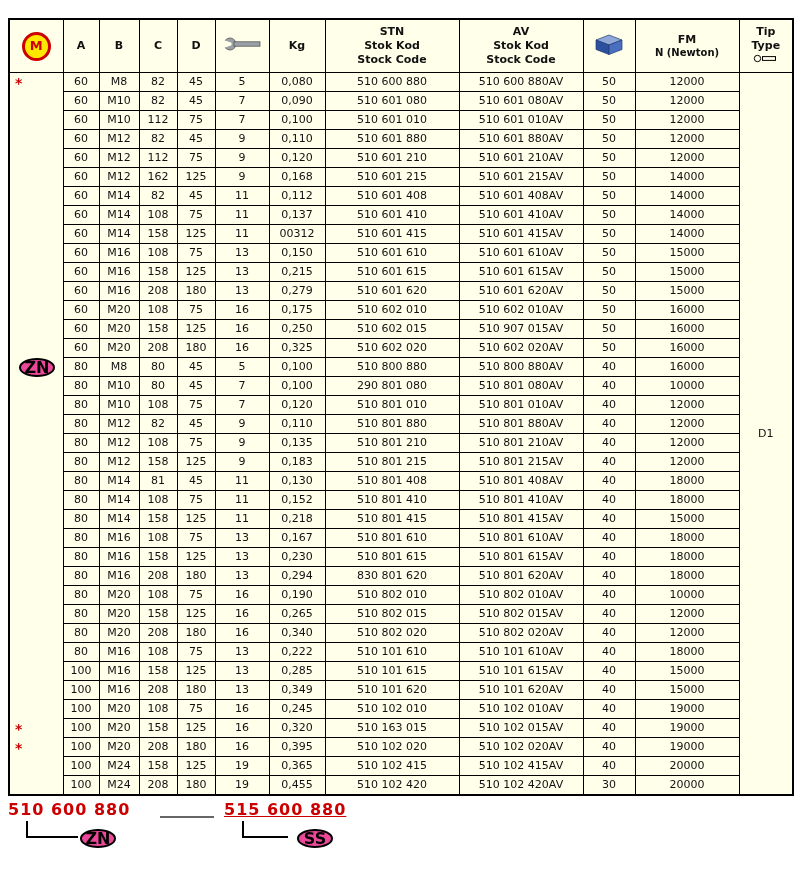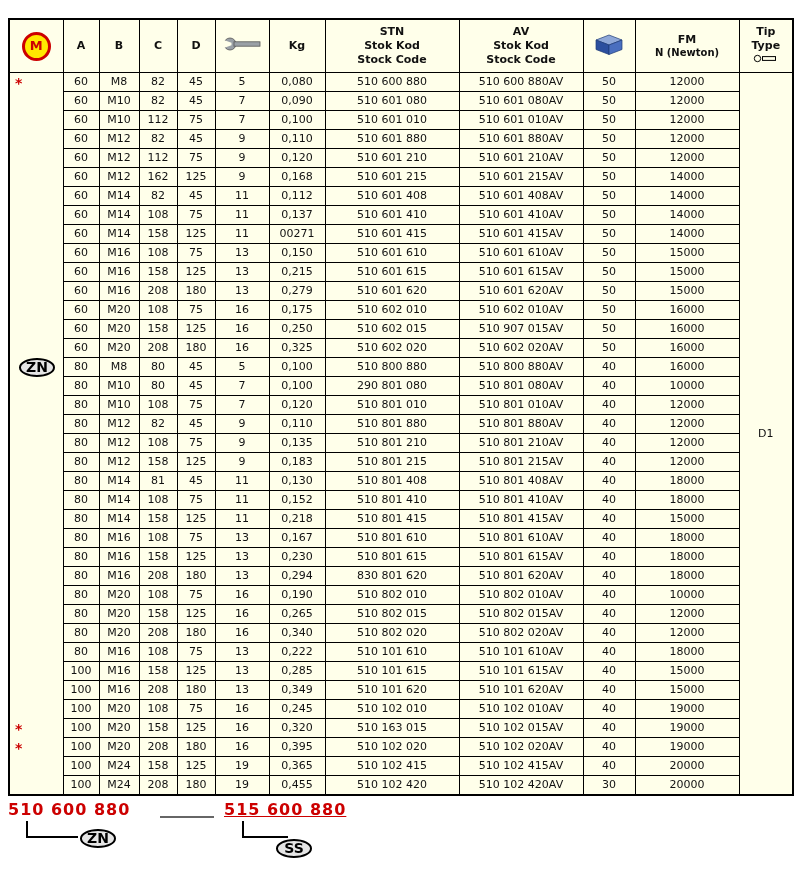--- a/index.html
+++ b/index.html
@@ -11,21 +11,21 @@
   table.spec thead th{height:50px;font-size:11px;font-weight:bold;color:#111;line-height:1.25;padding:1px 0;}
   table.spec tbody td{height:18px;font-size:11px;color:#111;padding:0 2px;line-height:18px;white-space:nowrap;}
   td.gutter{background:#ffffff;position:relative;padding:0;}
   td.tiptype{background:#FFFFEA;font-size:11px;margin-left:36px;}
   .hdr-small{font-size:10px;font-weight:bold;text-align:center;}
 
   .m-icon{display:inline-flex;align-items:center;justify-content:center;width:23px;height:23px;border-radius:50%;
           background:#FFE800;border:3px solid #CC0000;color:#CC0000;font-weight:bold;font-size:13px;}
 
   .badge{display:inline-block;width:32px;height:15px;line-height:15px;border-radius:50%;text-align:center;
-         font-weight:bold;font-size:14px;background:#e5e5e5;border:2px solid #000;color:#000;}
+         font-weight:bold;font-size:16px;background:#ec4899;border:2px solid #000;color:#000;}
   .ast{position:absolute;left:5px;color:#CC0000;font-weight:bold;font-size:14px;line-height:16px;}
   .zn-badge{position:absolute;left:9px;}
 
   .foot-code{position:absolute;font-size:16px;font-weight:bold;color:#CC0000;letter-spacing:1px;white-space:nowrap;}
   .foot-dash{position:absolute;width:54px;height:15px;border-bottom:2px solid #666;}
   .conn{position:absolute;border-left:2px solid #000;border-bottom:2px solid #000;}
   .foot-badge{position:absolute;}
 </style>
 </head>
 <body>
@@ -198,21 +198,21 @@
           <td>510 601 410AV</td>
           <td>50</td>
           <td>14000</td>
         </tr>
         <tr>
           <td>60</td>
           <td>M14</td>
           <td>158</td>
           <td>125</td>
           <td>11</td>
-          <td>00271</td>
+          <td>00312</td>
           <td>510 601 415</td>
           <td>510 601 415AV</td>
           <td>50</td>
           <td>14000</td>
         </tr>
         <tr>
           <td>60</td>
           <td>M16</td>
           <td>108</td>
           <td>75</td>
@@ -563,15 +563,15 @@
   </table>
 
   <span class="foot-code" style="left:8px;top:800px;">510 600 880</span>
   <span class="foot-dash" style="left:160px;top:801px;"></span>
   <span class="foot-code" style="left:224px;top:800px;text-decoration:underline;">515 600 880</span>
 
   <div class="conn" style="left:26px;top:821px;width:50px;height:15px;"></div>
   <span class="badge foot-badge" style="left:80px;top:829px;">ZN</span>
 
   <div class="conn" style="left:242px;top:821px;width:44px;height:15px;"></div>
-  <span class="badge foot-badge" style="left:276px;top:829px;margin-top:10px;">SS</span>
+  <span class="badge foot-badge" style="left:297px;top:829px;">SS</span>
 
 </div>
 
 </body></html>

